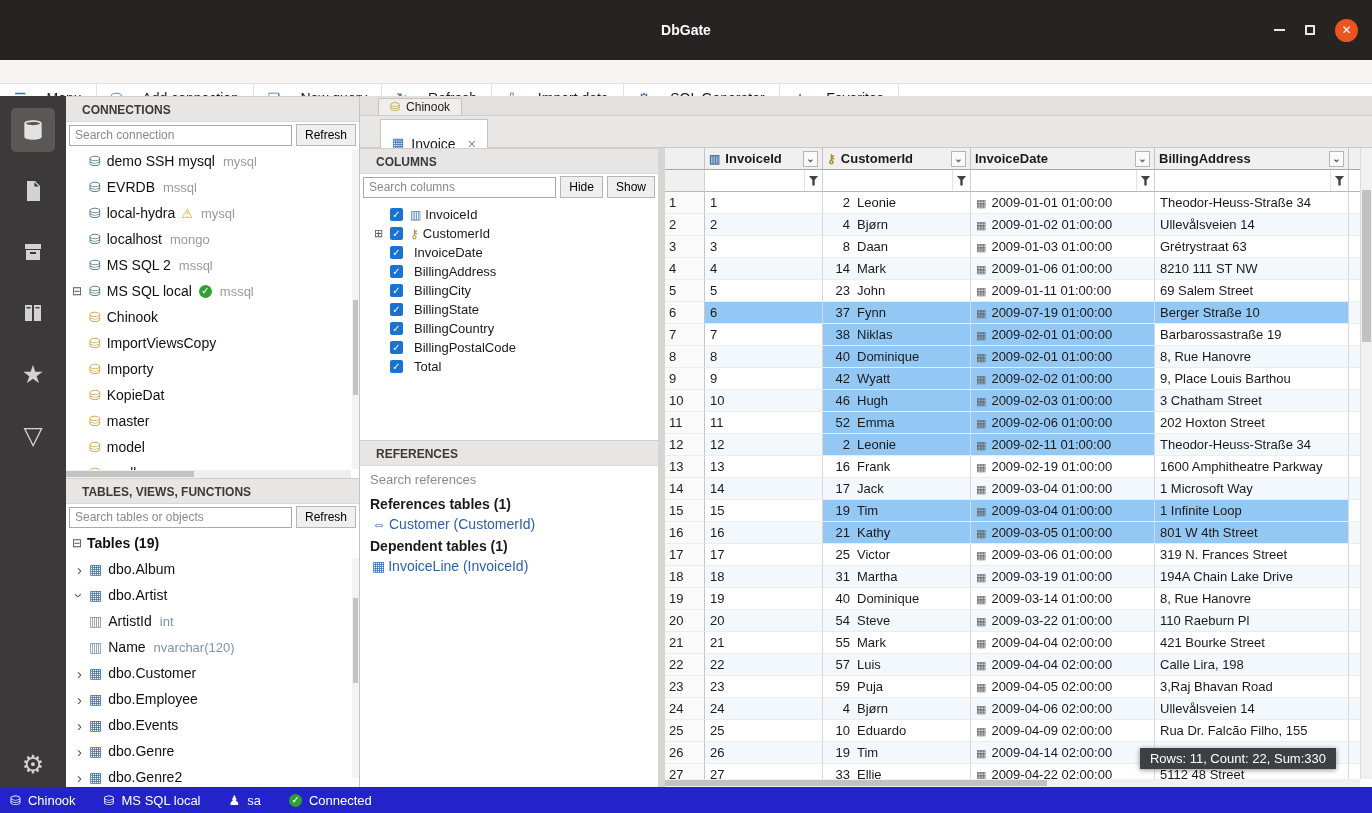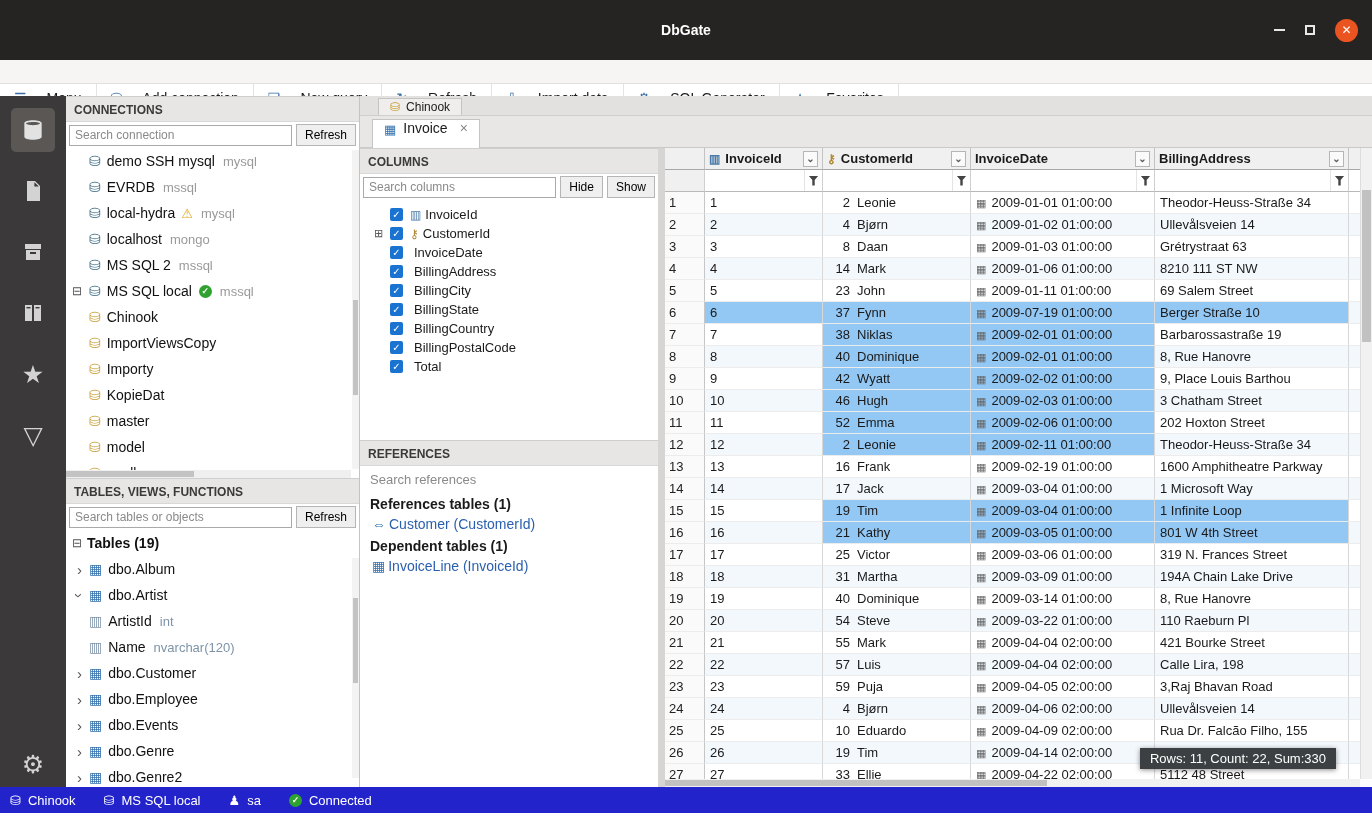--- a/index.html
+++ b/index.html
@@ -36,21 +36,21 @@
   
   .iconstrip{width:66px;background:#3b3939;display:flex;flex-direction:column;align-items:center;padding-top:12px;gap:17px;position:relative;flex:none;}
   .strip-btn{width:44px;height:44px;display:flex;align-items:center;justify-content:center;border-radius:5px;color:#d3d3d3;}
   .strip-btn.active{background:#5a5755;}
   .strip-glyph{font-size:25px;color:#d3d3d3;line-height:1;}
   .strip-gear{position:absolute;bottom:10px;left:0;width:66px;display:flex;justify-content:center;}
 
   
   .sidebar{width:294px;border-right:1px solid #c4c4c4;display:flex;flex-direction:column;background:#fff;flex:none;}
   .section-header{background:#e7e6e5;border-top:1px solid #cfcfcf;border-bottom:1px solid #d8d8d8;
-                  font-size:12px;font-weight:700;color:#3a3a3a;padding:6px 8px;height:26px;flex:none;}
+                  font-size:12px;font-weight:700;color:#3a3a3a;padding:6px 16px;height:26px;flex:none;}
   .search-row{display:flex;align-items:center;padding:2px 3px;gap:4px;height:26px;flex:none;}
   .search-input{flex:1;height:21px;border:1px solid #a9a9a9;font-size:12px;padding:0 5px;min-width:0;font-family:inherit;}
   .search-input::placeholder{color:#8a8a8a;}
   .small-btn{height:22px;border:1px solid #b5b5b5;background:#efefef;font-size:12px;padding:0 8px;font-family:inherit;}
 
   .connections-section{height:382px;display:flex;flex-direction:column;position:relative;}
   .tables-section{flex:1;display:flex;flex-direction:column;position:relative;overflow:hidden;}
   .tree{flex:1;overflow:hidden;position:relative;}
   .tree-row{height:26px;display:flex;align-items:center;padding-left:6px;font-size:14px;white-space:nowrap;}
   .expander{width:15px;font-size:12px;color:#555;visibility:hidden;flex:none;}
@@ -83,22 +83,22 @@
   .side-vthumb{position:absolute;left:1px;right:1px;background:#c3c3c3;}
   .side-hscroll{position:absolute;left:0;right:8px;bottom:0;height:8px;background:#efefef;}
   .side-hthumb{position:absolute;top:1px;bottom:1px;left:0;width:45%;background:#c3c3c3;}
 
   
   .main{flex:1;display:flex;flex-direction:column;min-width:0;}
   .tabstrip1{height:20px;background:#e2e1e0;border-bottom:1px solid #cfcfcf;display:flex;align-items:flex-end;flex:none;}
   .db-tab{margin-left:18px;background:#efeeec;border:1px solid #c4c4c4;border-bottom:none;font-size:12px;
           padding:1px 11px;display:flex;gap:6px;align-items:center;}
   .tabstrip2{height:32px;background:#e8e7e6;border-bottom:1px solid #c9c9c9;display:flex;align-items:stretch;flex:none;}
-  .file-tab{margin-left:12px;margin-top:3px;background:#fff;border:1px solid #c4c4c4;border-bottom:none;
-            display:flex;align-items:flex-end;gap:7px;padding:16px 11px;font-size:14px;}
+  .file-tab{margin-left:20px;margin-top:3px;background:#fff;border:1px solid #c4c4c4;border-bottom:none;
+            display:flex;align-items:flex-start;gap:7px;padding:16px 11px;font-size:14px;}
   .tab-close{color:#888;font-size:14px;margin-left:5px;}
   .content{flex:1;display:flex;min-height:0;}
 
   
   .midpanels{width:305px;border-right:7px solid #d6d5d4;display:flex;flex-direction:column;background:#fff;flex:none;}
   .columns-section{height:292px;display:flex;flex-direction:column;flex:none;}
   .cm-list{padding-top:5px;}
   .cm-row{height:19px;display:flex;align-items:center;padding-left:14px;font-size:13px;white-space:nowrap;}
   .cm-row .expander{width:16px;font-size:11px;}
   .checkbox{width:13px;height:13px;background:#1a73d0;border-radius:2px;color:#fff;font-size:10px;line-height:13px;
@@ -855,21 +855,21 @@
               </div>
               <div class="g-row">
                 <div class="gc c-n">18</div>
                 <div class="gc c-id">18</div>
                 <div class="gc c-cust">
                   <span class="cnum">31</span>
                   <span>Martha</span>
                 </div>
                 <div class="gc c-date">
                   <span class="cal"></span>
-                  <span>2009-03-09 01:00:00</span>
+                  <span>2009-03-19 01:00:00</span>
                 </div>
                 <div class="gc c-addr">194A Chain Lake Drive</div>
                 <div class="gc c-fill"></div>
               </div>
               <div class="g-row">
                 <div class="gc c-n">19</div>
                 <div class="gc c-id">19</div>
                 <div class="gc c-cust">
                   <span class="cnum">40</span>
                   <span>Dominique</span>

